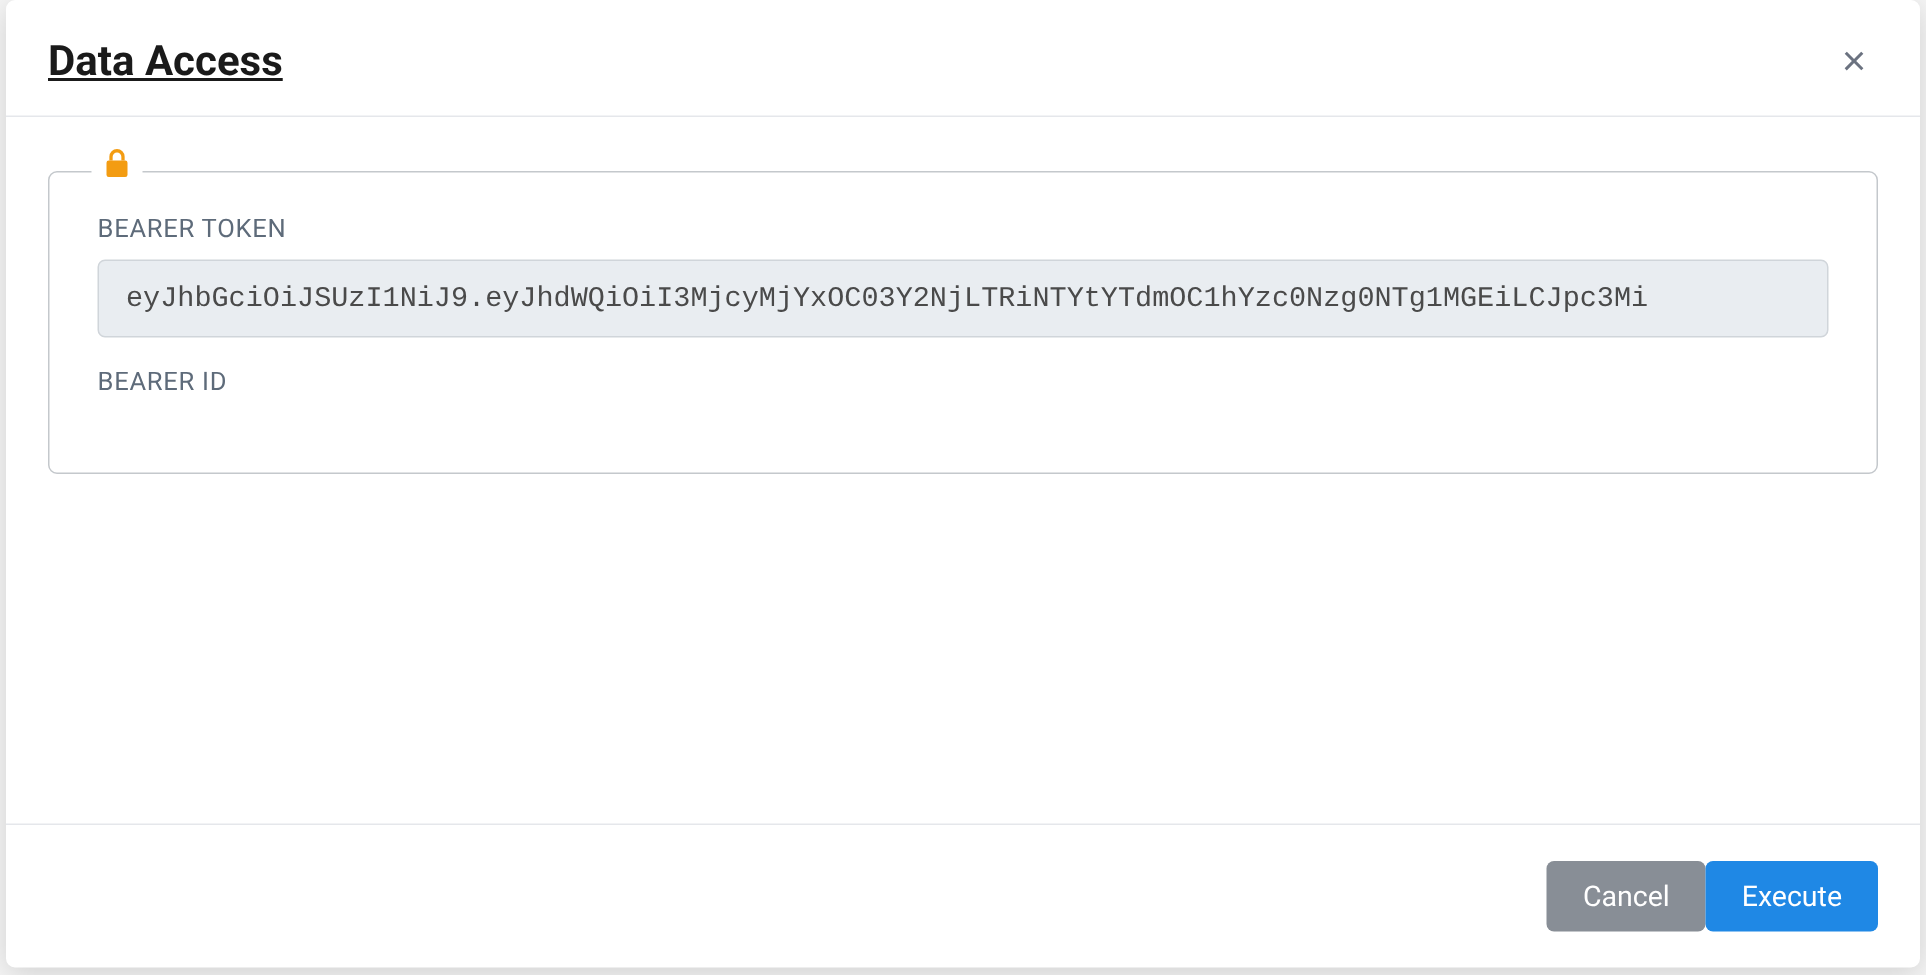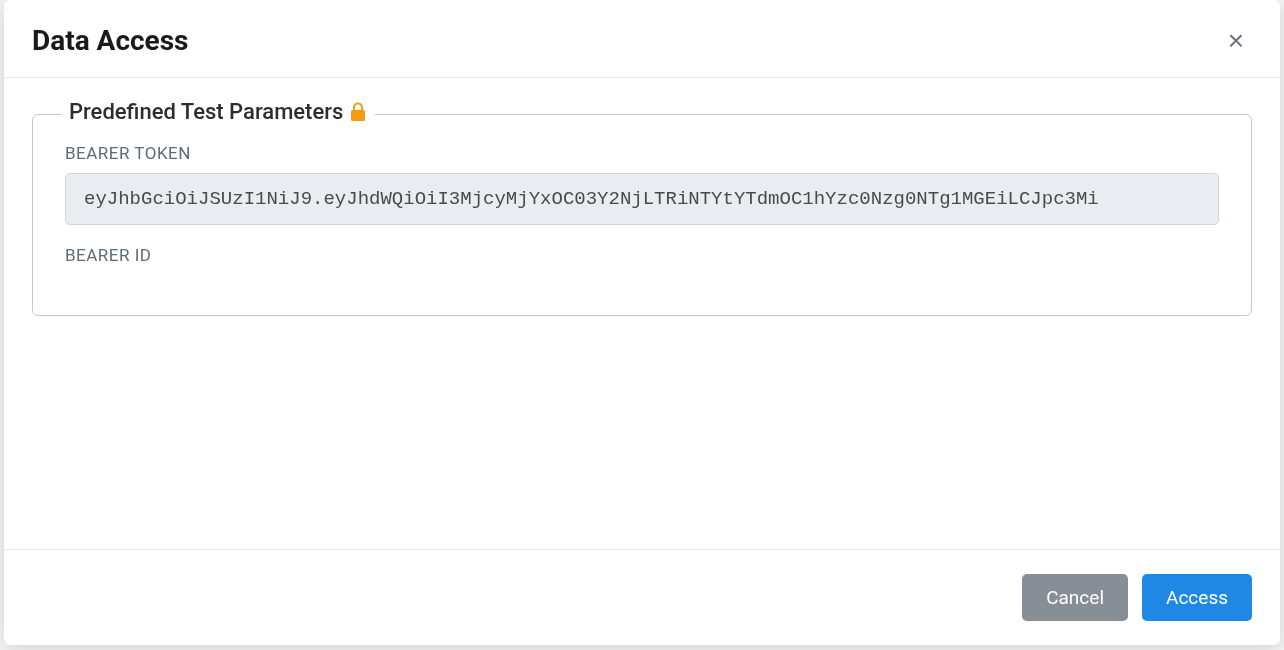--- a/index.html
+++ b/index.html
@@ -31,20 +31,21 @@
       display: flex;
       justify-content: space-between;
       align-items: center;
       padding: 24px 28px 20px 28px;
       border-bottom: 1px solid #e5e7eb;
     }
     .modal-title {
       font-size: 28px;
       font-weight: 700;
       color: #1a1a1a;
+      text-decoration: underline;
     }
     .close-btn {
       background: none;
       border: none;
       font-size: 28px;
       color: #6b7280;
       cursor: pointer;
       padding: 0;
       line-height: 1;
       width: 32px;
@@ -107,21 +108,21 @@
       font-family: Liberation Mono, monospace;
       white-space: nowrap;
       overflow: hidden;
       text-overflow: ellipsis;
     }
     .modal-footer {
       border-top: 1px solid #e5e7eb;
       padding: 24px 28px;
       display: flex;
       justify-content: flex-end;
-      gap: 14px;
+      gap: 0;
     }
     .btn {
       padding: 12px 24px;
       font-size: 19px;
       font-weight: 400;
       border: none;
       border-radius: 5px;
       cursor: pointer;
       font-family: inherit;
     }
@@ -141,21 +142,20 @@
   <div class="modal-header">
     <h2 class="modal-title">Data Access</h2>
     <button class="close-btn">
       <span>×</span>
     </button>
   </div>
 
   <div class="modal-body">
     <div class="fieldset">
       <div class="legend">
-        <span>Predefined Test Parameters</span>
         <span class="lock-icon">
           <svg viewBox="0 0 18 20" width="18" height="20">
             <rect x="2" y="8" width="14" height="11" rx="1.5" fill="#f39c12"></rect>
             <path d="M5 8 V5.5 a4 4 0 0 1 8 0 V8" fill="none" stroke="#f39c12" stroke-width="2.2"></path>
           </svg>
         </span>
       </div>
 
       <div class="field-group">
         <label class="field-label">BEARER TOKEN</label>
@@ -163,15 +163,15 @@
       </div>
 
       <div class="field-group">
         <label class="field-label">BEARER ID</label>
       </div>
     </div>
   </div>
 
   <div class="modal-footer">
     <button class="btn btn-cancel">Cancel</button>
-    <button class="btn btn-execute">Access</button>
+    <button class="btn btn-execute">Execute</button>
   </div>
 </div>
 
 </body></html>

